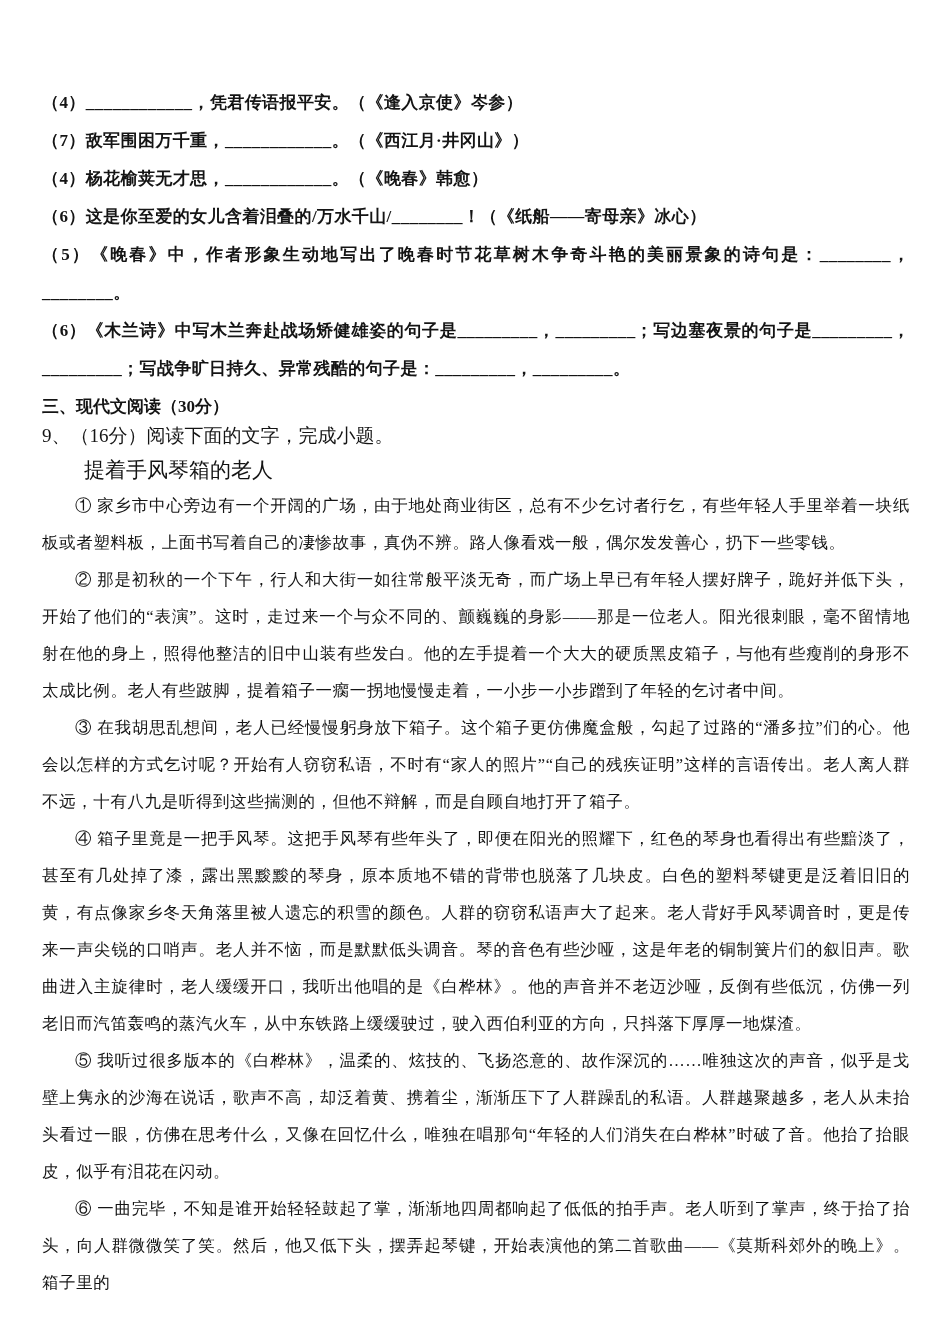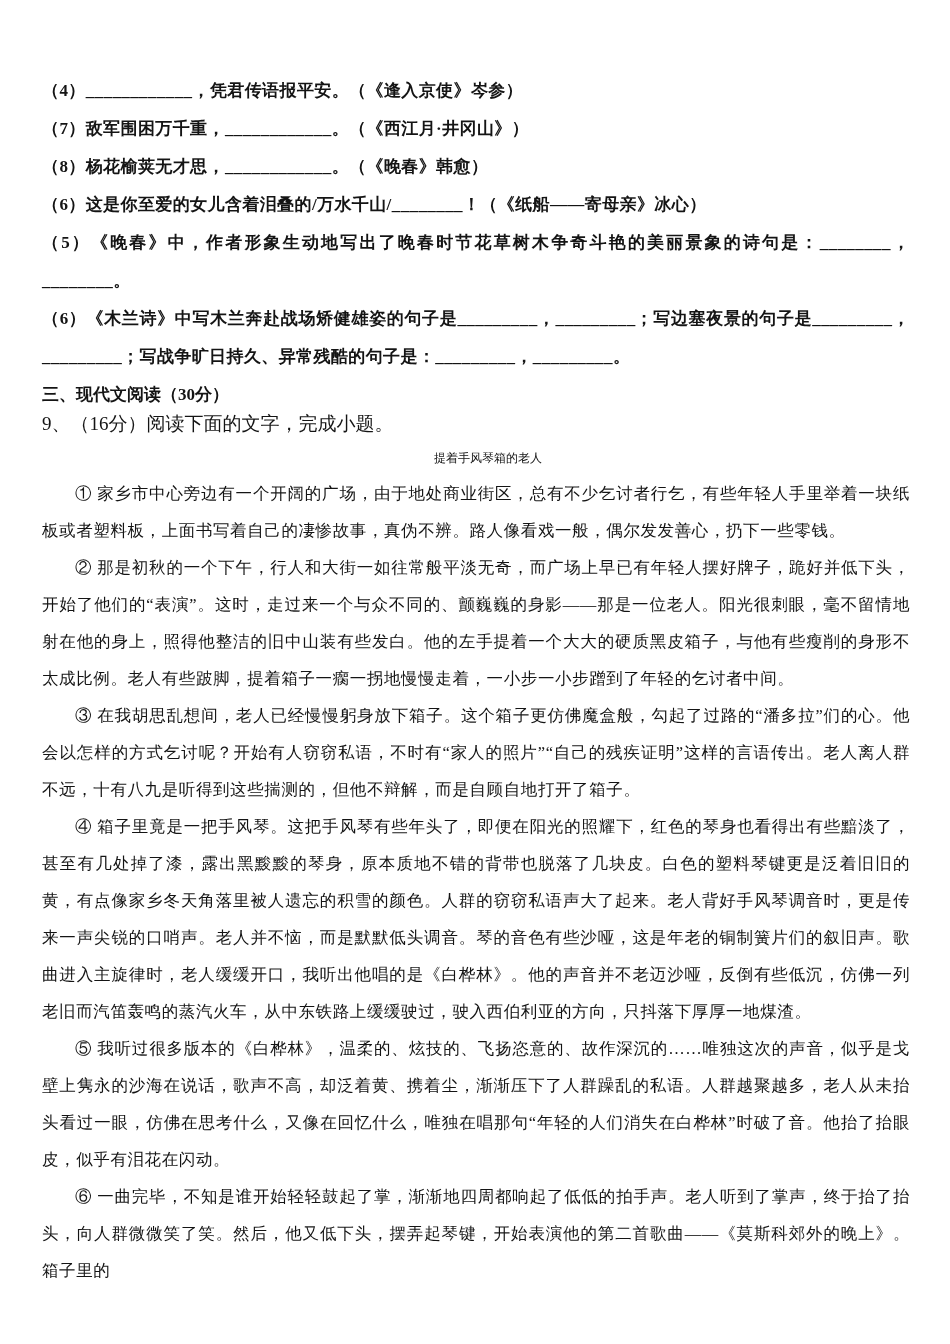--- a/index.html
+++ b/index.html
@@ -6,20 +6,21 @@
   html, body { background: #ffffff; }
   body {
     width: 950px;
     height: 1344px;
     overflow: hidden;
     font-family: "Liberation Serif", "DejaVu Serif", serif;
     color: #141414;
   }
   .page {
     padding: 72px 40px 0 42px;
+    margin-top: 12px;
   }
   
   .questions p {
     font-size: 17px;
     font-weight: bold;
     line-height: 38px;
     letter-spacing: 0.4px;
     text-align: justify;
   }
   
@@ -31,43 +32,42 @@
   }
   .q-intro {
     font-size: 19px;
     font-weight: normal;
     line-height: 28px;
   }
   
   .passage { margin-top: 4px; }
   .passage .title,
   .passage .author {
-    font-size: 12px;
+    font-size: 21px;
     line-height: 33px;
     text-indent: 2em;
-    text-align: center;
   }
   .passage .para {
     font-size: 16.5px;
     line-height: 37px;
     text-indent: 2em;
     text-align: justify;
     text-justify: inter-ideograph;
     letter-spacing: 0.6px;
   }
 </style>
 </head>
 <body>
 
 <div class="page">
 
   <div class="questions">
     <p>（4）____________，凭君传语报平安。（《逢入京使》岑参）</p>
     <p>（7）敌军围困万千重，____________。（《西江月·井冈山》）</p>
-    <p>（8）杨花榆荚无才思，____________。（《晚春》韩愈）</p>
+    <p>（4）杨花榆荚无才思，____________。（《晚春》韩愈）</p>
     <p>（6）这是你至爱的女儿含着泪叠的/万水千山/________！（《纸船——寄母亲》冰心）</p>
     <p>（5）《晚春》中，作者形象生动地写出了晚春时节花草树木争奇斗艳的美丽景象的诗句是：________，________。</p>
     <p>（6）《木兰诗》中写木兰奔赴战场矫健雄姿的句子是_________，_________；写边塞夜景的句子是_________，_________；写战争旷日持久、异常残酷的句子是：_________，_________。</p>
   </div>
 
   <h3 class="section-header">三、现代文阅读（30分）</h3>
 
   <p class="q-intro">9、（16分）阅读下面的文字，完成小题。</p>
 
   <div class="passage">

